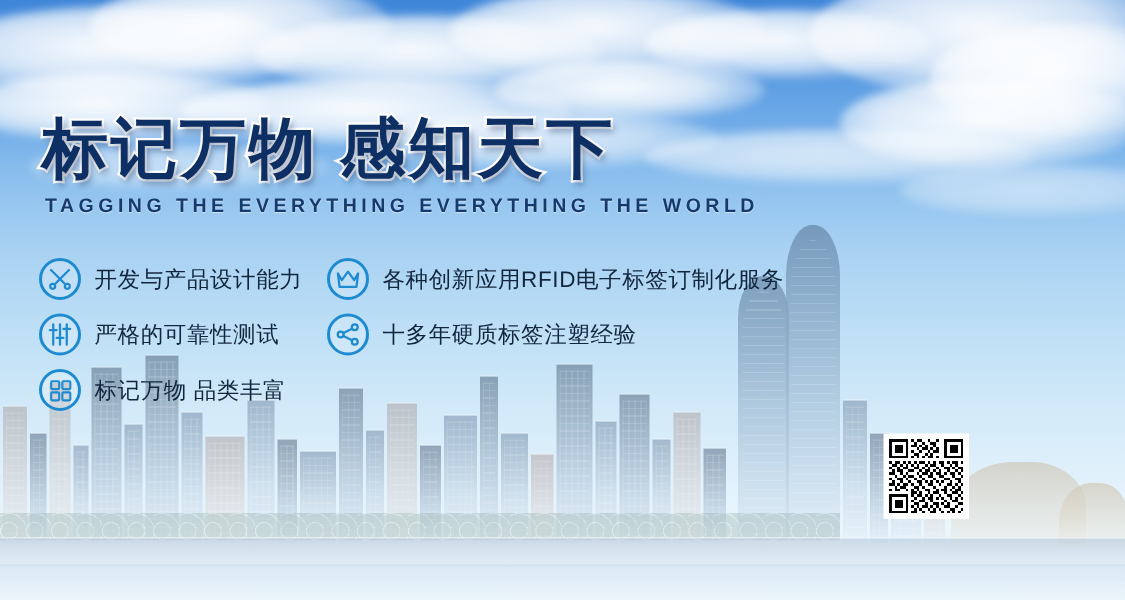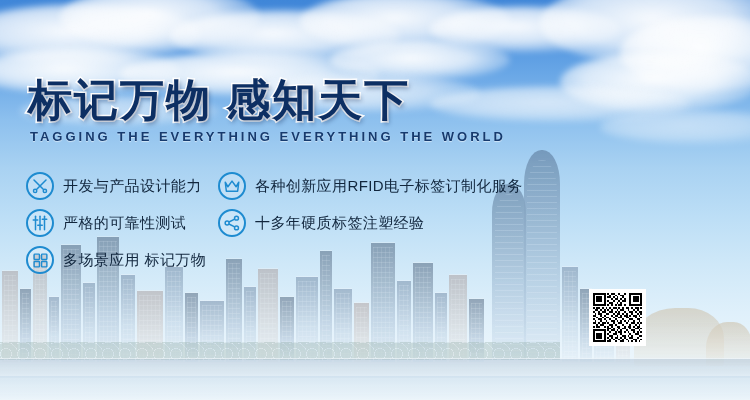--- a/index.html
+++ b/index.html
@@ -244,21 +244,21 @@
 
       <div class="feat">
         <span class="ic">
           <svg width="17" height="17" viewBox="0 0 24 24" fill="none" stroke="#1e8bd0" stroke-width="2">
             <rect x="3" y="3" width="7.5" height="7.5" rx="1"></rect>
             <rect x="13.5" y="3" width="7.5" height="7.5" rx="1"></rect>
             <rect x="3" y="13.5" width="7.5" height="7.5" rx="1"></rect>
             <rect x="13.5" y="13.5" width="7.5" height="7.5" rx="1"></rect>
           </svg>
         </span>
-        <span class="ftxt">多场景应用  标记万物</span>
+        <span class="ftxt">标记万物  品类丰富</span>
       </div>
 
     </div>
 
     <div class="col right">
 
       <div class="feat">
         <span class="ic">
           <svg width="18" height="18" viewBox="0 0 24 24" fill="none" stroke="#1e8bd0" stroke-width="2" stroke-linejoin="round">
             <path d="M3 7 L6.5 13 L12 5.5 L17.5 13 L21 7 L19.5 19 H4.5 Z"></path>

